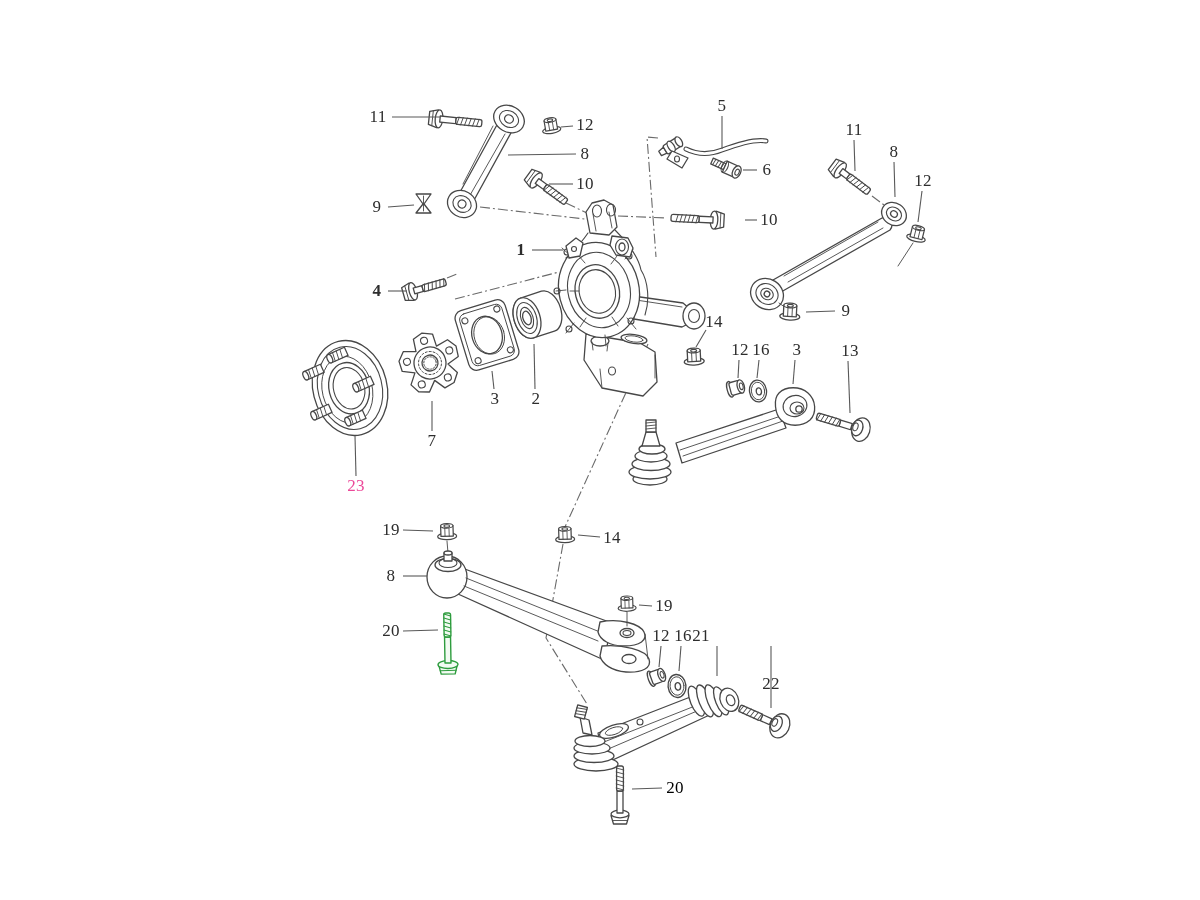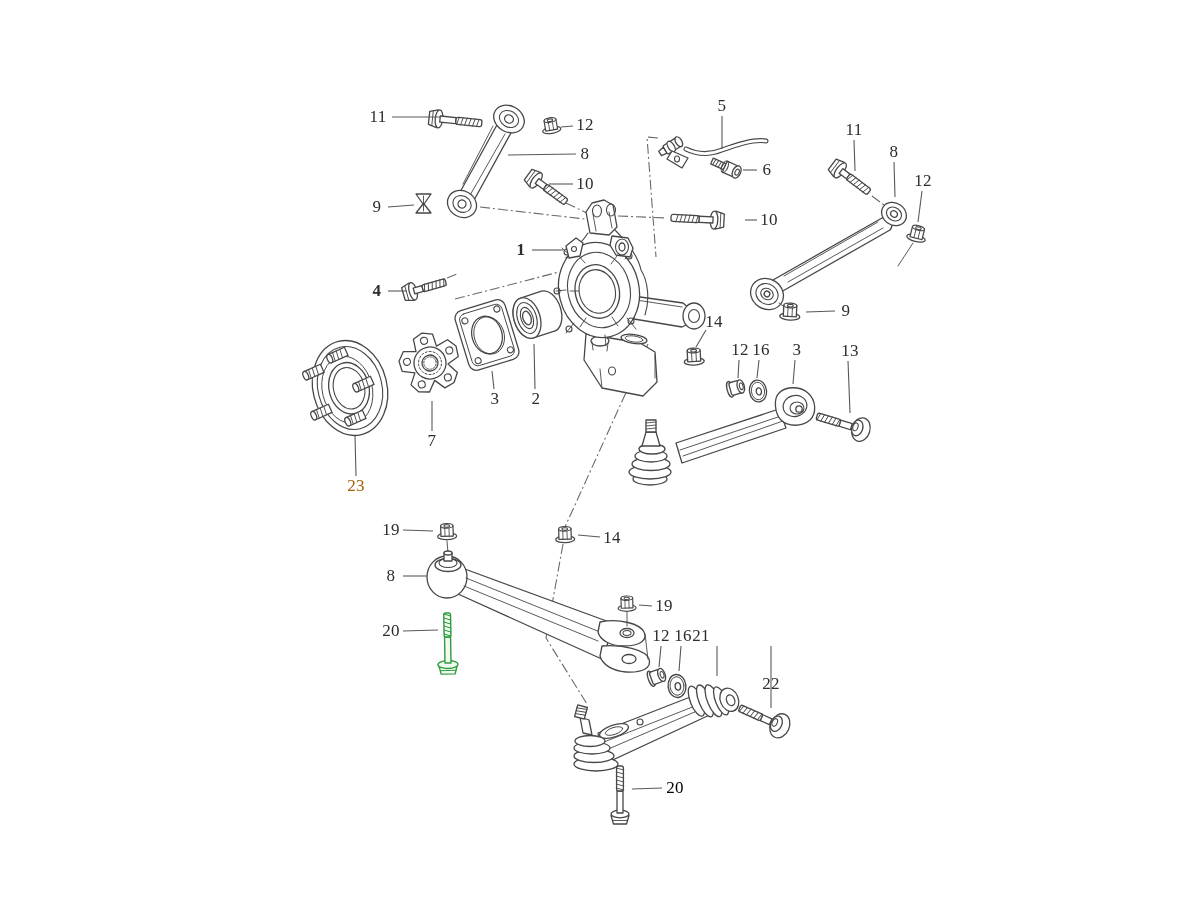--- a/index.html
+++ b/index.html
@@ -468,21 +468,21 @@
       <div class="callout" style="left: 923px; top: 181px; color: rgb(45, 45, 45);">12</div>
       <div class="callout" style="left: 846px; top: 311px; color: rgb(45, 45, 45);">9</div>
       <div class="callout" style="left: 714px; top: 322px; color: rgb(45, 45, 45);">14</div>
       <div class="callout" style="left: 740px; top: 350px; color: rgb(45, 45, 45);">12</div>
       <div class="callout" style="left: 761px; top: 350px; color: rgb(45, 45, 45);">16</div>
       <div class="callout" style="left: 797px; top: 350px; color: rgb(45, 45, 45);">3</div>
       <div class="callout" style="left: 850px; top: 351px; color: rgb(45, 45, 45);">13</div>
       <div class="callout" style="left: 495px; top: 399px; color: rgb(45, 45, 45);">3</div>
       <div class="callout" style="left: 536px; top: 399px; color: rgb(45, 45, 45);">2</div>
       <div class="callout" style="left: 432px; top: 441px; color: rgb(45, 45, 45);">7</div>
-      <div class="callout" style="left: 356px; top: 486px; color: #a16207;">23</div>
+      <div class="callout" style="left: 356px; top: 486px; color: #ec4899;">23</div>
       <div class="callout" style="left: 391px; top: 530px; color: rgb(45, 45, 45);">19</div>
       <div class="callout" style="left: 391px; top: 576px; color: rgb(45, 45, 45);">8</div>
       <div class="callout" style="left: 391px; top: 631px; color: rgb(45, 45, 45);">20</div>
       <div class="callout" style="left: 612px; top: 538px; color: rgb(45, 45, 45);">14</div>
       <div class="callout" style="left: 664px; top: 606px; color: rgb(45, 45, 45);">19</div>
       <div class="callout" style="left: 661px; top: 636px; color: rgb(45, 45, 45);">12</div>
       <div class="callout" style="left: 683px; top: 636px; color: rgb(45, 45, 45);">16</div>
       <div class="callout" style="left: 701px; top: 636px; color: rgb(45, 45, 45);">21</div>
       <div class="callout" style="left: 771px; top: 636px; color: rgb(45, 45, 45); margin-top: 48px;">22</div>
       <div class="callout" style="left: 675px; top: 788px; color: #000000;">20</div>

